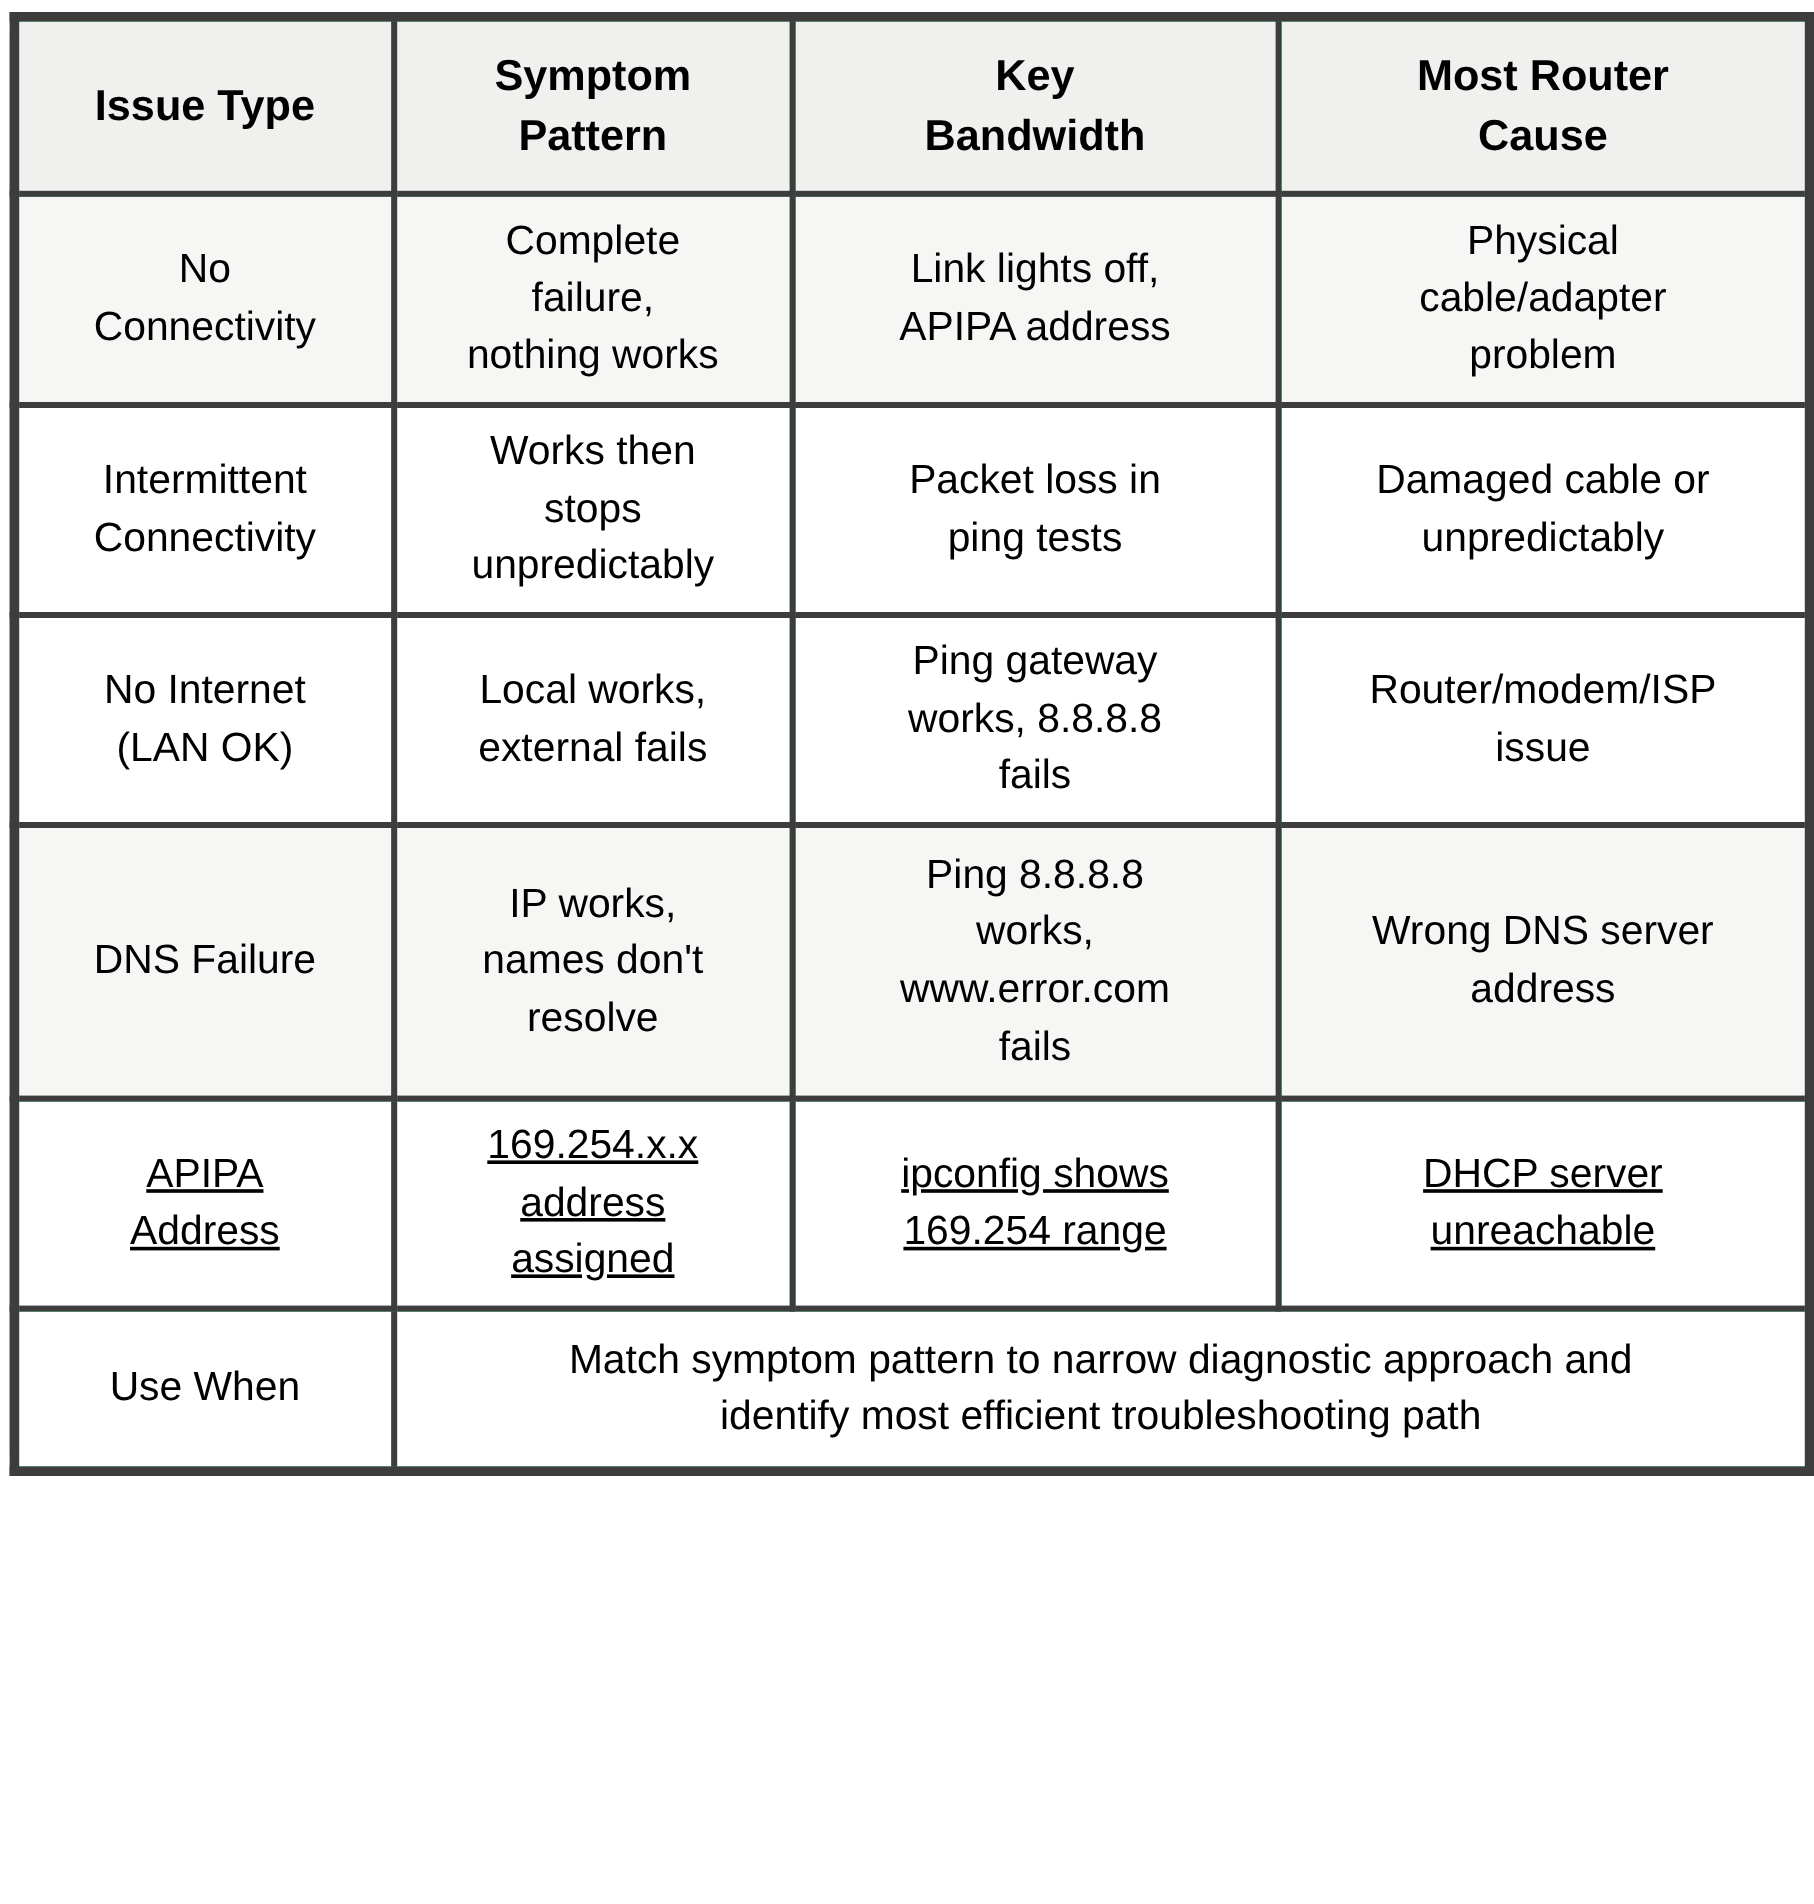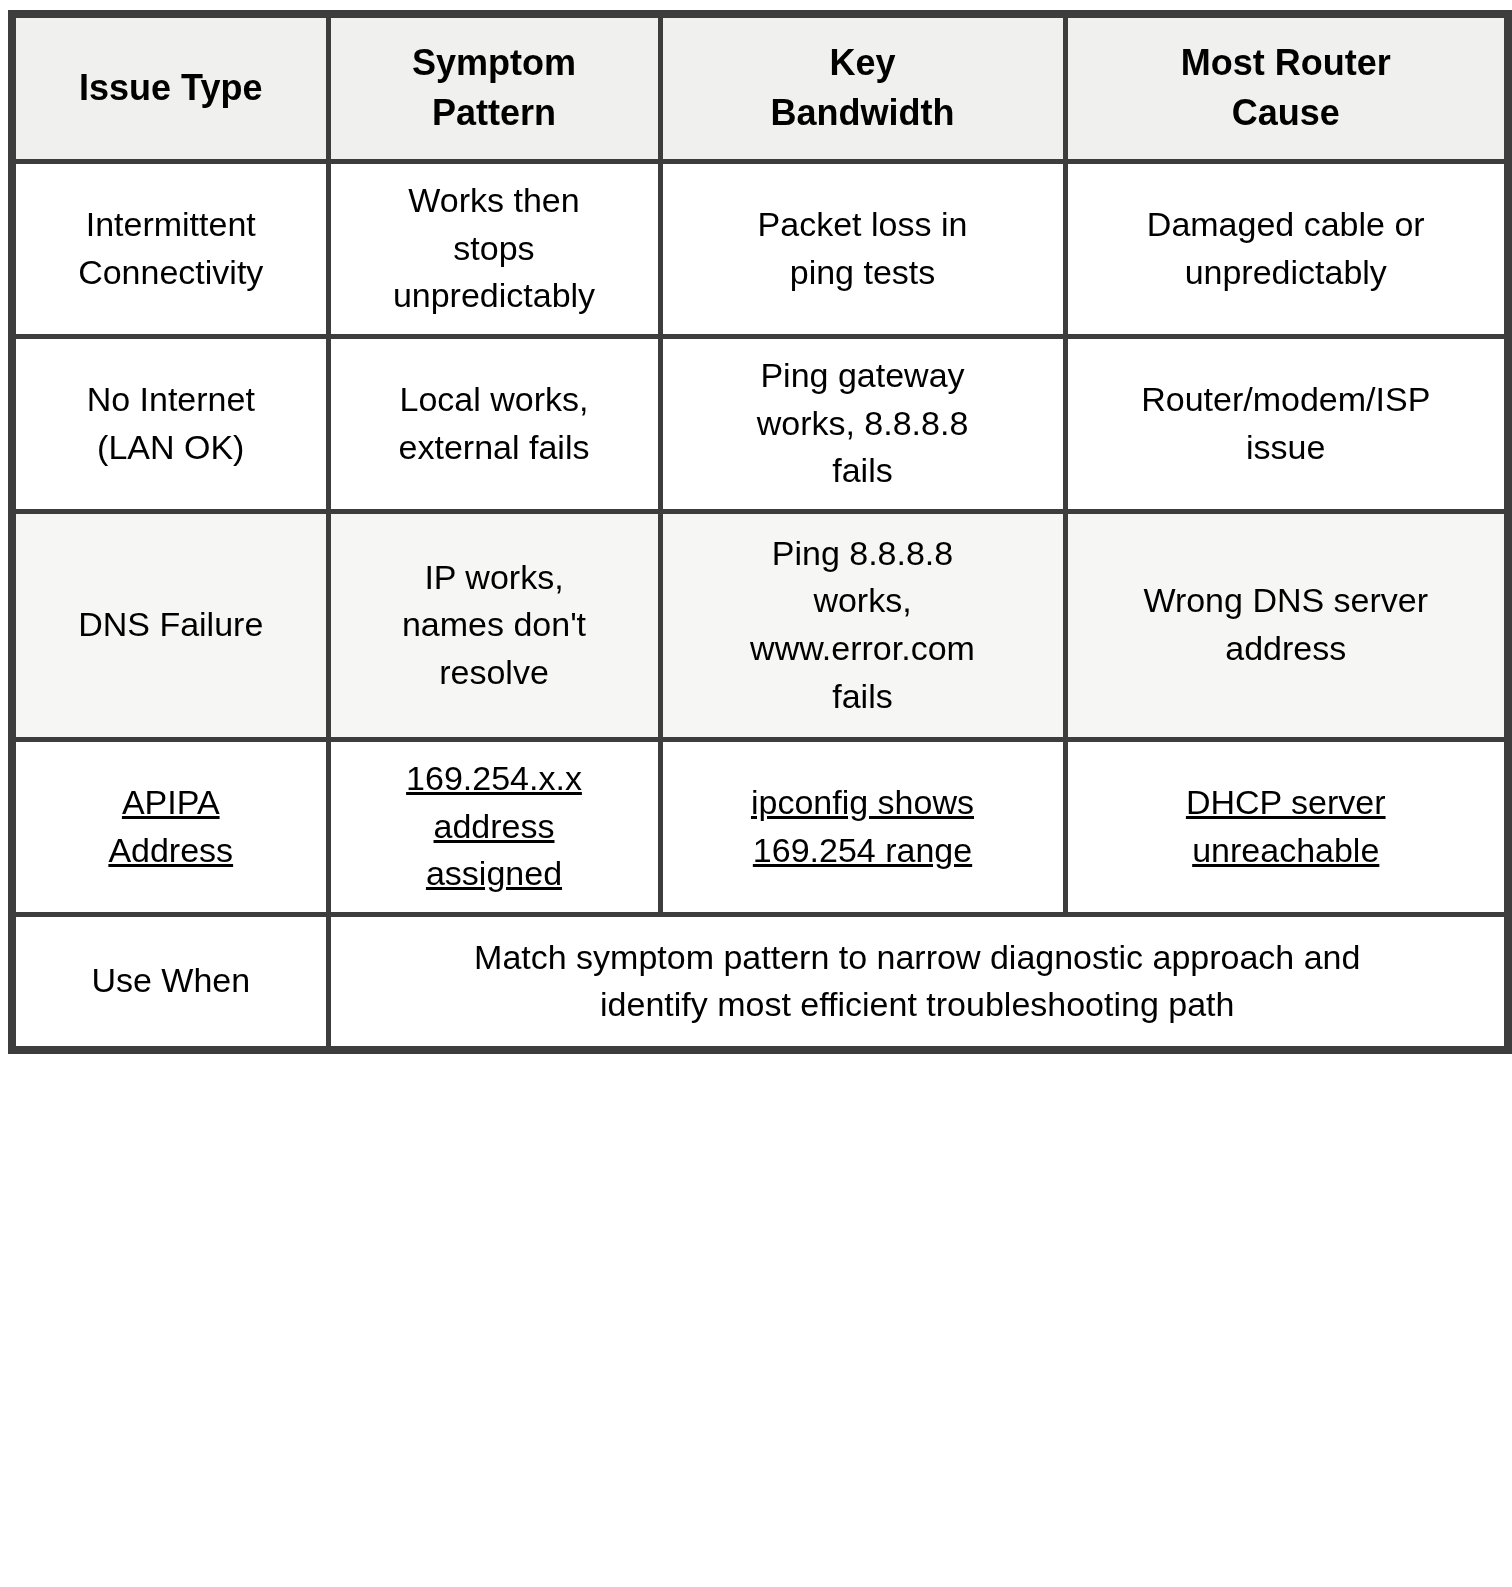--- a/index.html
+++ b/index.html
@@ -71,20 +71,32 @@
       <tr class="r-header">
         <th>Issue Type</th>
         <th>Symptom
 Pattern</th>
         <th>Key
 Bandwidth</th>
         <th>Most Router
 Cause</th>
       </tr>
 
+      <tr class="r-1 row-odd">
+        <td>No
+Connectivity</td>
+        <td>Complete
+failure,
+nothing works</td>
+        <td>Link lights off,
+APIPA address</td>
+        <td>Physical
+cable/adapter
+problem</td>
+      </tr>
 
       <tr class="r-2 row-even">
         <td>Intermittent
 Connectivity</td>
         <td>Works then
 stops
 unpredictably</td>
         <td>Packet loss in
 ping tests</td>
         <td>Damaged cable or

